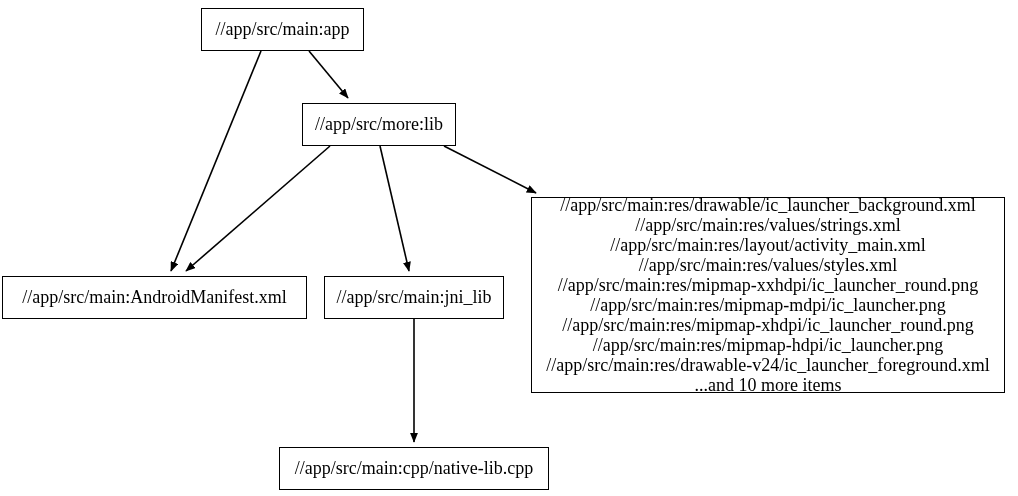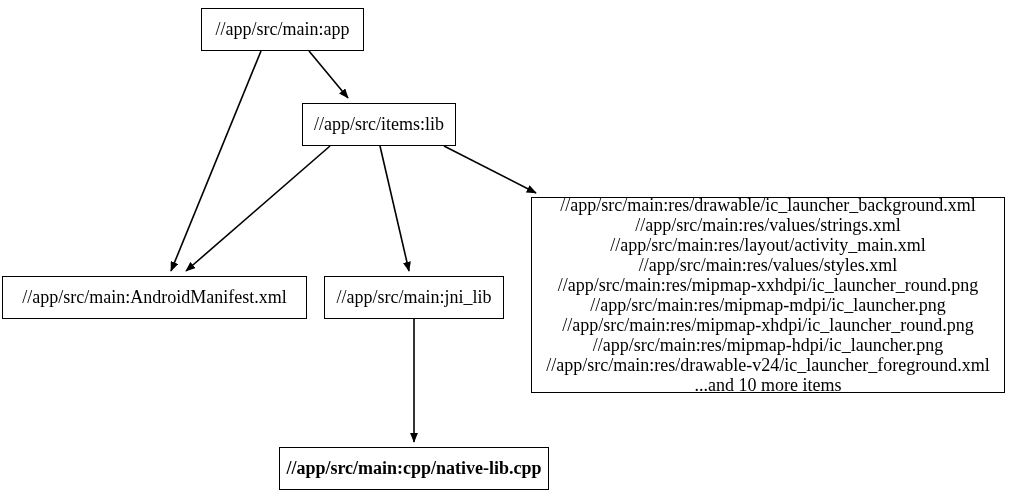--- a/index.html
+++ b/index.html
@@ -83,21 +83,21 @@
     <g>
       <line x1="414" y1="319" x2="414" y2="442" stroke="#000000" stroke-width="1.6" marker-end="url(#arrowhead)"></line>
     </g>
   </svg>
 
   <div class="node" style="left:201px; top:8px; width:163px; height:43px;">
     <span class="node-label">//app/src/main:app</span>
   </div>
 
   <div class="node" style="left:302px; top:103px; width:154px; height:43px;">
-    <span class="node-label">//app/src/items:lib</span>
+    <span class="node-label">//app/src/more:lib</span>
   </div>
 
   <div class="node" style="left:2px; top:276px; width:305px; height:43px;justify-content:center;">
     <span class="node-label">//app/src/main:AndroidManifest.xml</span>
   </div>
 
   <div class="node" style="left:324px; top:276px; width:180px; height:43px;">
     <span class="node-label">//app/src/main:jni_lib</span>
   </div>
 
@@ -107,17 +107,17 @@
 //app/src/main:res/layout/activity_main.xml
 //app/src/main:res/values/styles.xml
 //app/src/main:res/mipmap-xxhdpi/ic_launcher_round.png
 //app/src/main:res/mipmap-mdpi/ic_launcher.png
 //app/src/main:res/mipmap-xhdpi/ic_launcher_round.png
 //app/src/main:res/mipmap-hdpi/ic_launcher.png
 //app/src/main:res/drawable-v24/ic_launcher_foreground.xml
 ...and 10 more items</span>
   </div>
 
-  <div class="node" style="left:279px; top:447px; width:270px; height:43px;font-weight:bold;">
+  <div class="node" style="left:279px; top:447px; width:270px; height:43px;">
     <span class="node-label">//app/src/main:cpp/native-lib.cpp</span>
   </div>
 
 </div>
 
 </body></html>

